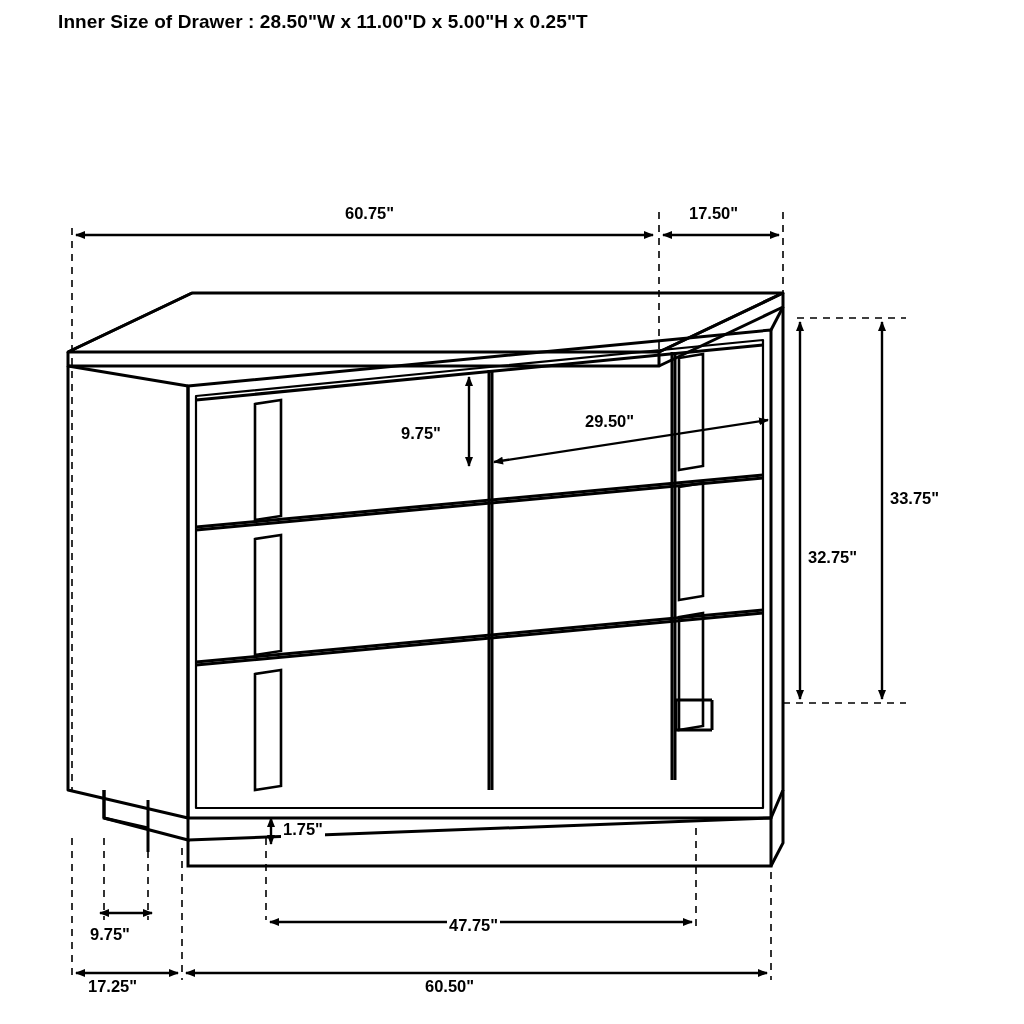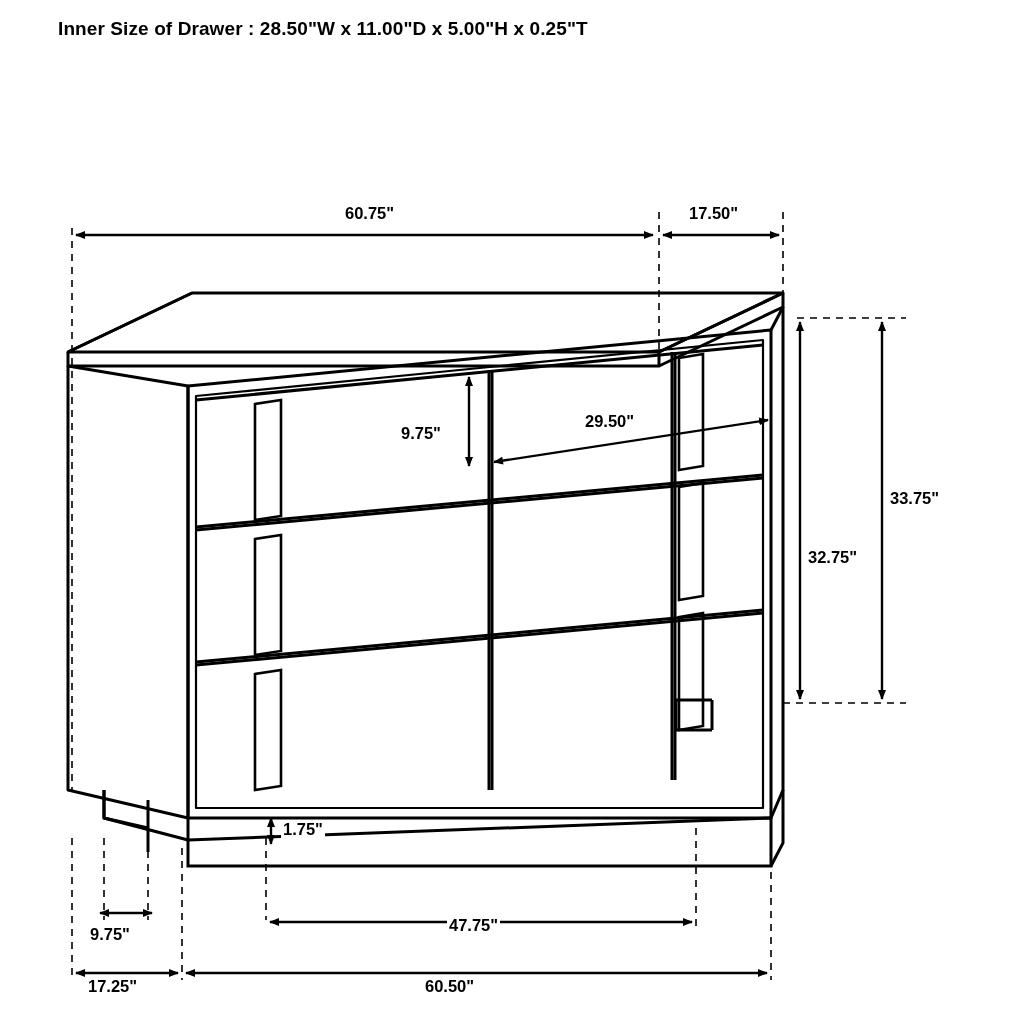--- a/index.html
+++ b/index.html
@@ -18,21 +18,21 @@
   #diagram-root {
     position: absolute;
     left: 0;
     top: 0;
     width: 1024px;
     height: 1024px;
   }
   #title {
     position: absolute;
     left: 58px;
-    top: 18px;
+    top: 11px;
     font-size: 19px;
     font-weight: bold;
     letter-spacing: 0.1px;
     white-space: nowrap;
     text-align: center;
   }
   svg {
     position: absolute;
     left: 0;
     top: 0;

